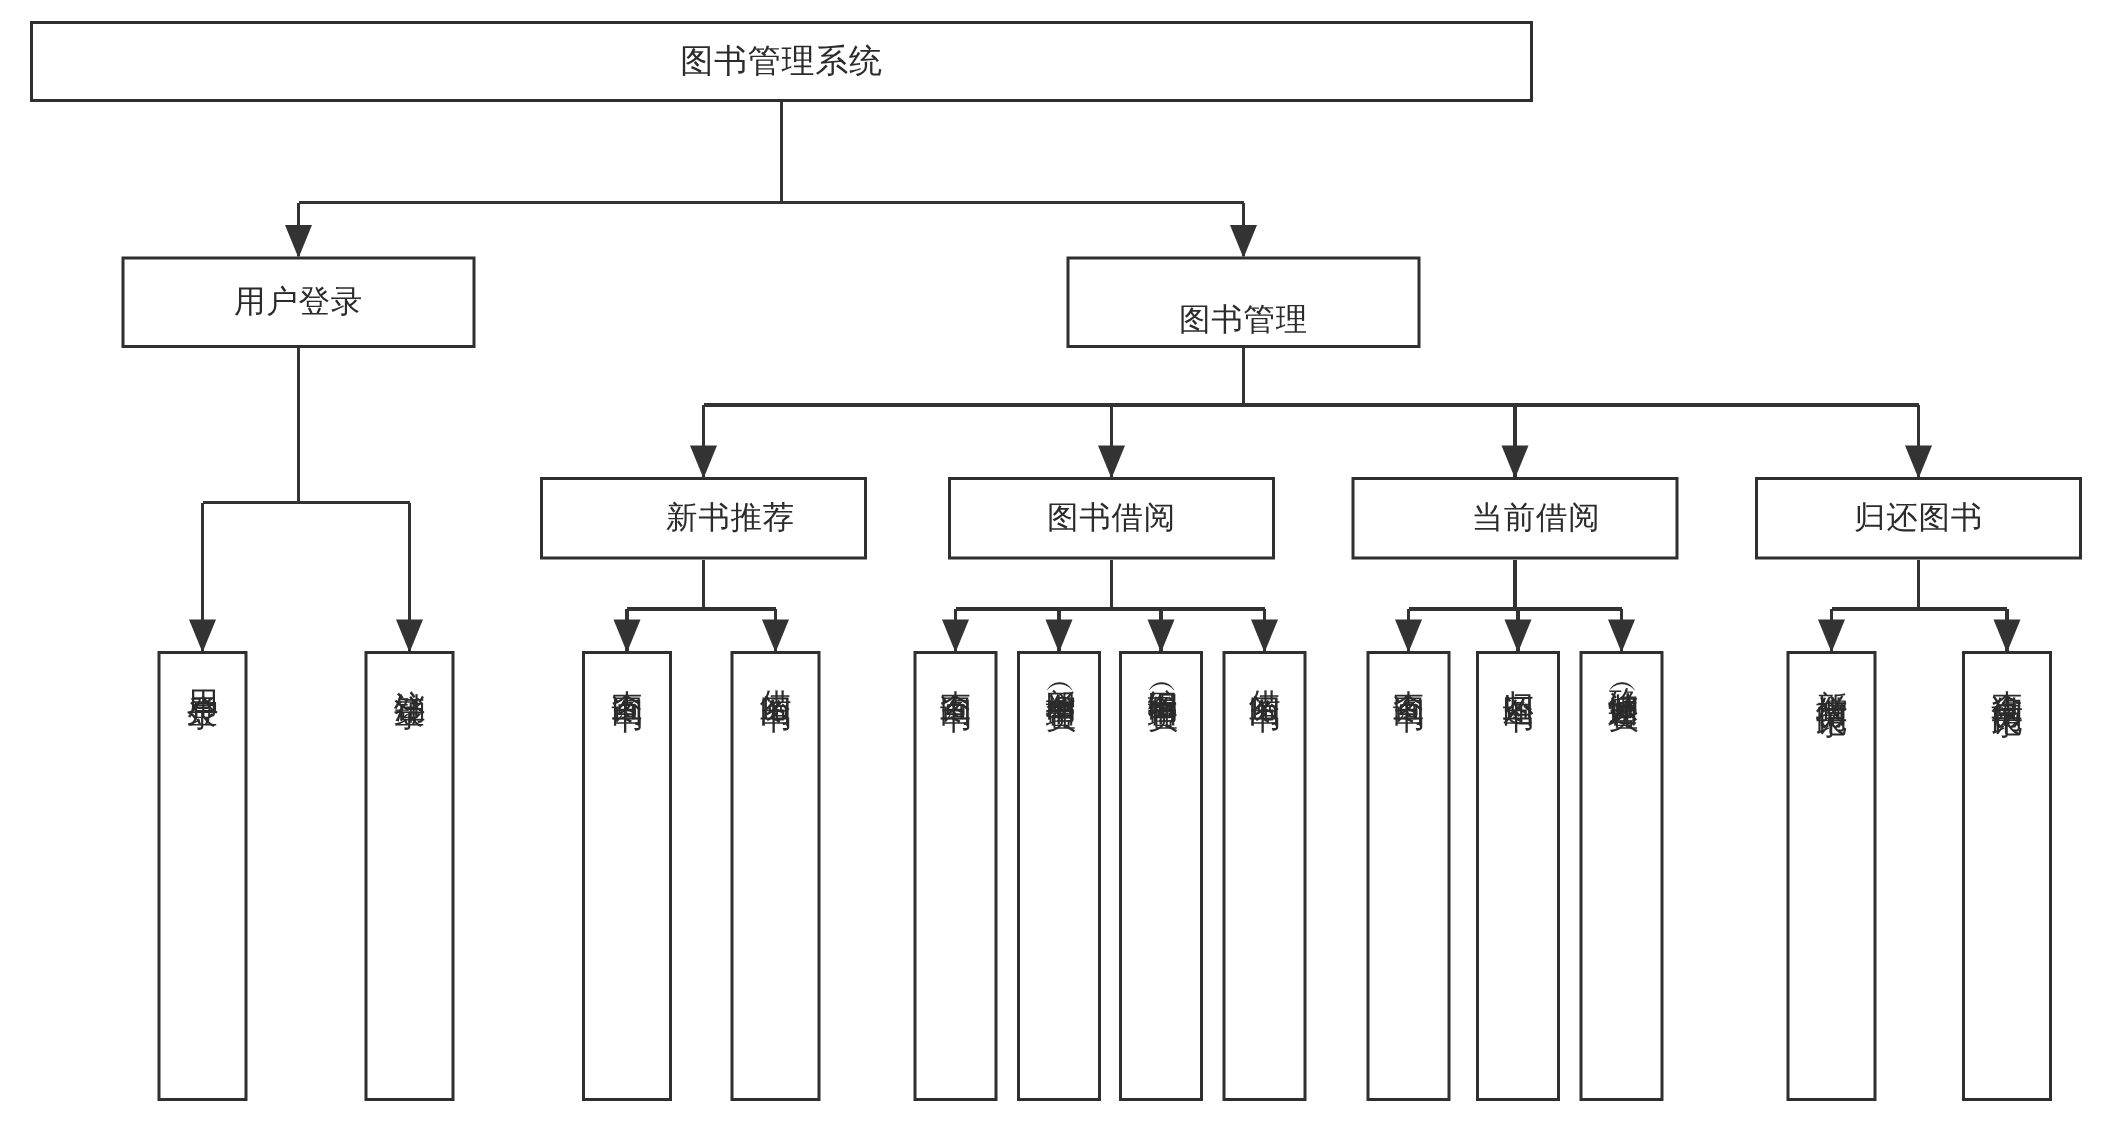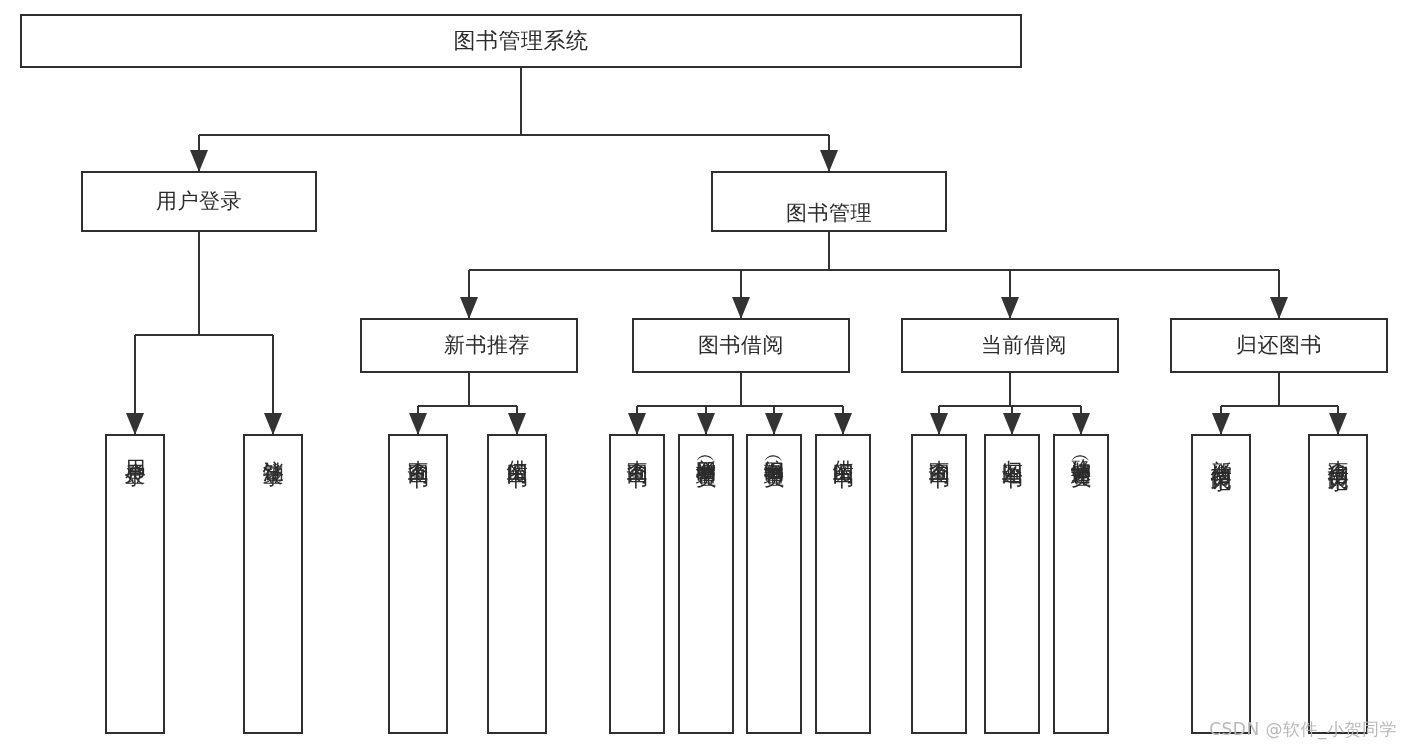--- a/index.html
+++ b/index.html
@@ -198,14 +198,13 @@
         <span class="label" style="color: rgb(43, 43, 43);">确认归还（管理员）</span>
       </div>
       <div class="node v" style="left: 1191px; top: 434px; width: 60px; height: 300px; border-color: rgb(47, 47, 47); background: rgb(255, 255, 255);">
         <span class="label" style="color: rgb(43, 43, 43);">新增借阅记录</span>
       </div>
       <div class="node v" style="left: 1308px; top: 434px; width: 60px; height: 300px; border-color: rgb(47, 47, 47); background: rgb(255, 255, 255);">
         <span class="label" style="color: rgb(43, 43, 43);">查询借阅记录</span>
       </div>
     </div>
 
-  <div id="watermark">CSDN @软件_小贺同学</div>
 </div>
 
 </body></html>

